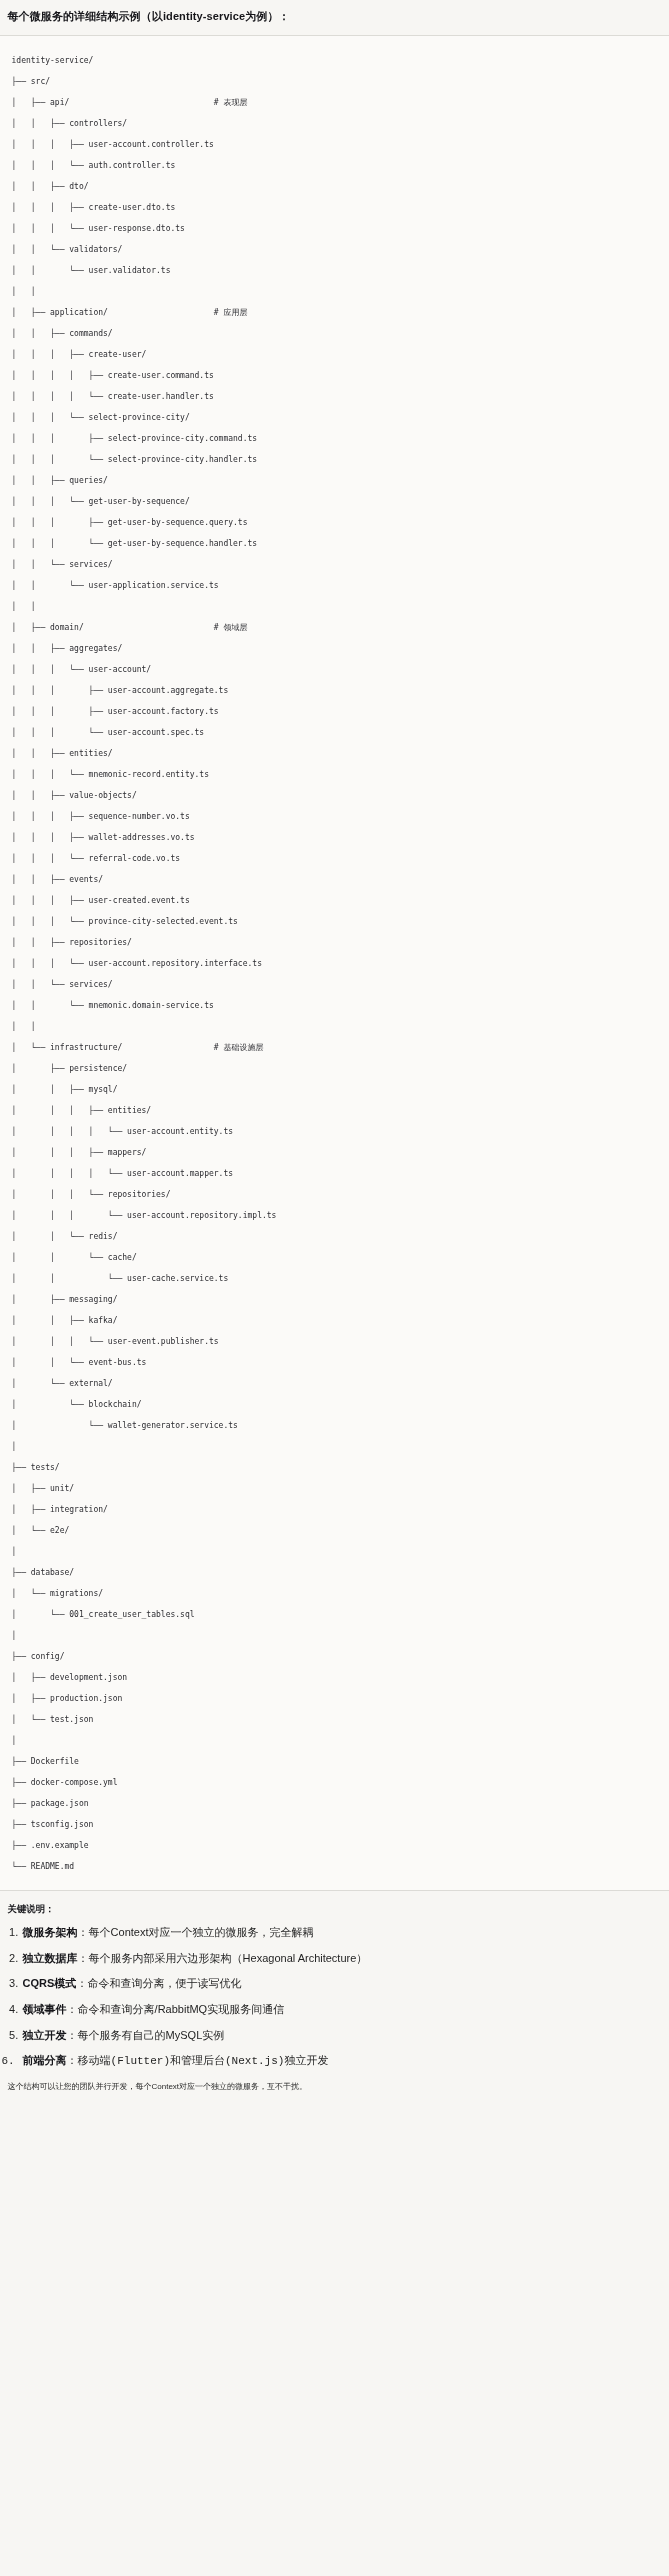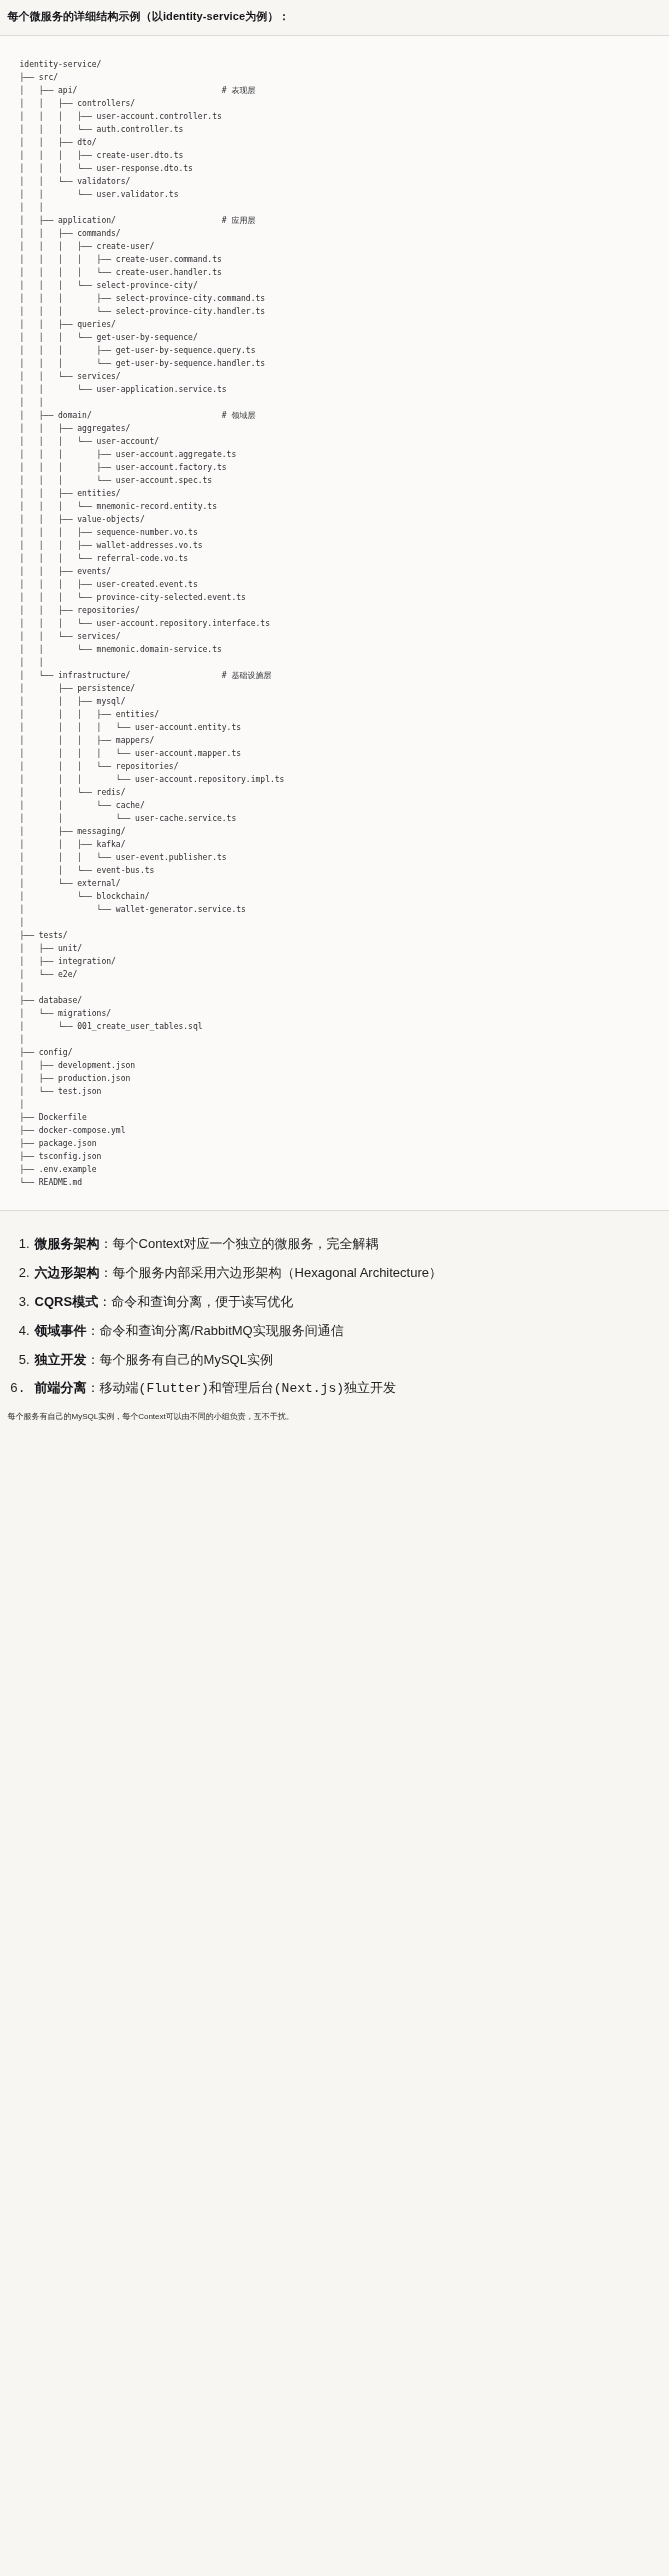--- a/index.html
+++ b/index.html
@@ -36,46 +36,46 @@
     font-family: "Liberation Sans", sans-serif;
   }
 
   
   .tree-block {
     padding: 10px 7.5px 8.8px 7.5px;
     background: #fbfaf8;
     border-bottom: 0.6px solid #dcdbd6;
   }
   pre.tree {
-    margin: 12px;
+    margin: 4px;
     font-family: "DejaVu Sans Mono", "Liberation Mono", monospace;
     font-size: 8px;
-    line-height: 13px;
+    line-height: 21px;
     color: #2b2b30;
     white-space: pre;
     tab-size: 4;
   }
 
   
   .notes-block {
     padding: 11.3px 7.5px 8.8px 7.5px;
     background: #f7f6f3;
   }
   .notes-title {
     margin: 0 0 8.8px 0;
     font-size: 9.4px;
     font-weight: 700;
     color: #16161a;
     line-height: 1.4;
   }
   ol.notes {
-    margin: 12px;
+    margin: 0;
     padding: 0 0 0 13.8px;
     list-style: decimal;
-    font-size: 13px;
+    font-size: 11px;
     line-height: 1.55;
     color: #1f1f1f;
   }
   ol.notes > li {
     margin: 0 0 8.8px 0;
     padding-left: 1.3px;
   }
   ol.notes > li:last-child { margin-bottom: 0; font-family: Liberation Mono, monospace; }
   ol.notes b {
     font-weight: 700;
@@ -183,25 +183,26 @@
 │
 ├── Dockerfile
 ├── docker-compose.yml
 ├── package.json
 ├── tsconfig.json
 ├── .env.example
 └── README.md</pre>
   </section>
 
   <section class="notes-block">
+    <h2 class="notes-title">关键说明：</h2>
     <ol class="notes">
       <li><b>微服务架构</b><span>：</span><span class="note-text">每个Context对应一个独立的微服务，完全解耦</span></li>
-      <li><b>六边形架构</b><span>：</span><span class="note-text">每个服务内部采用六边形架构（Hexagonal Architecture）</span></li>
+      <li><b>独立数据库</b><span>：</span><span class="note-text">每个服务内部采用六边形架构（Hexagonal Architecture）</span></li>
       <li><b>CQRS模式</b><span>：</span><span class="note-text">命令和查询分离，便于读写优化</span></li>
       <li><b>领域事件</b><span>：</span><span class="note-text">命令和查询分离/RabbitMQ实现服务间通信</span></li>
       <li><b>独立开发</b><span>：</span><span class="note-text">每个服务有自己的MySQL实例</span></li>
       <li><b>前端分离</b><span>：</span><span class="note-text">移动端(Flutter)和管理后台(Next.js)独立开发</span></li>
     </ol>
-    <p class="closing">每个服务有自己的MySQL实例，每个Context可以由不同的小组负责，互不干扰。</p>
+    <p class="closing">这个结构可以让您的团队并行开发，每个Context对应一个独立的微服务，互不干扰。</p>
   </section>
 
 </div>
 
 
 </body></html>

